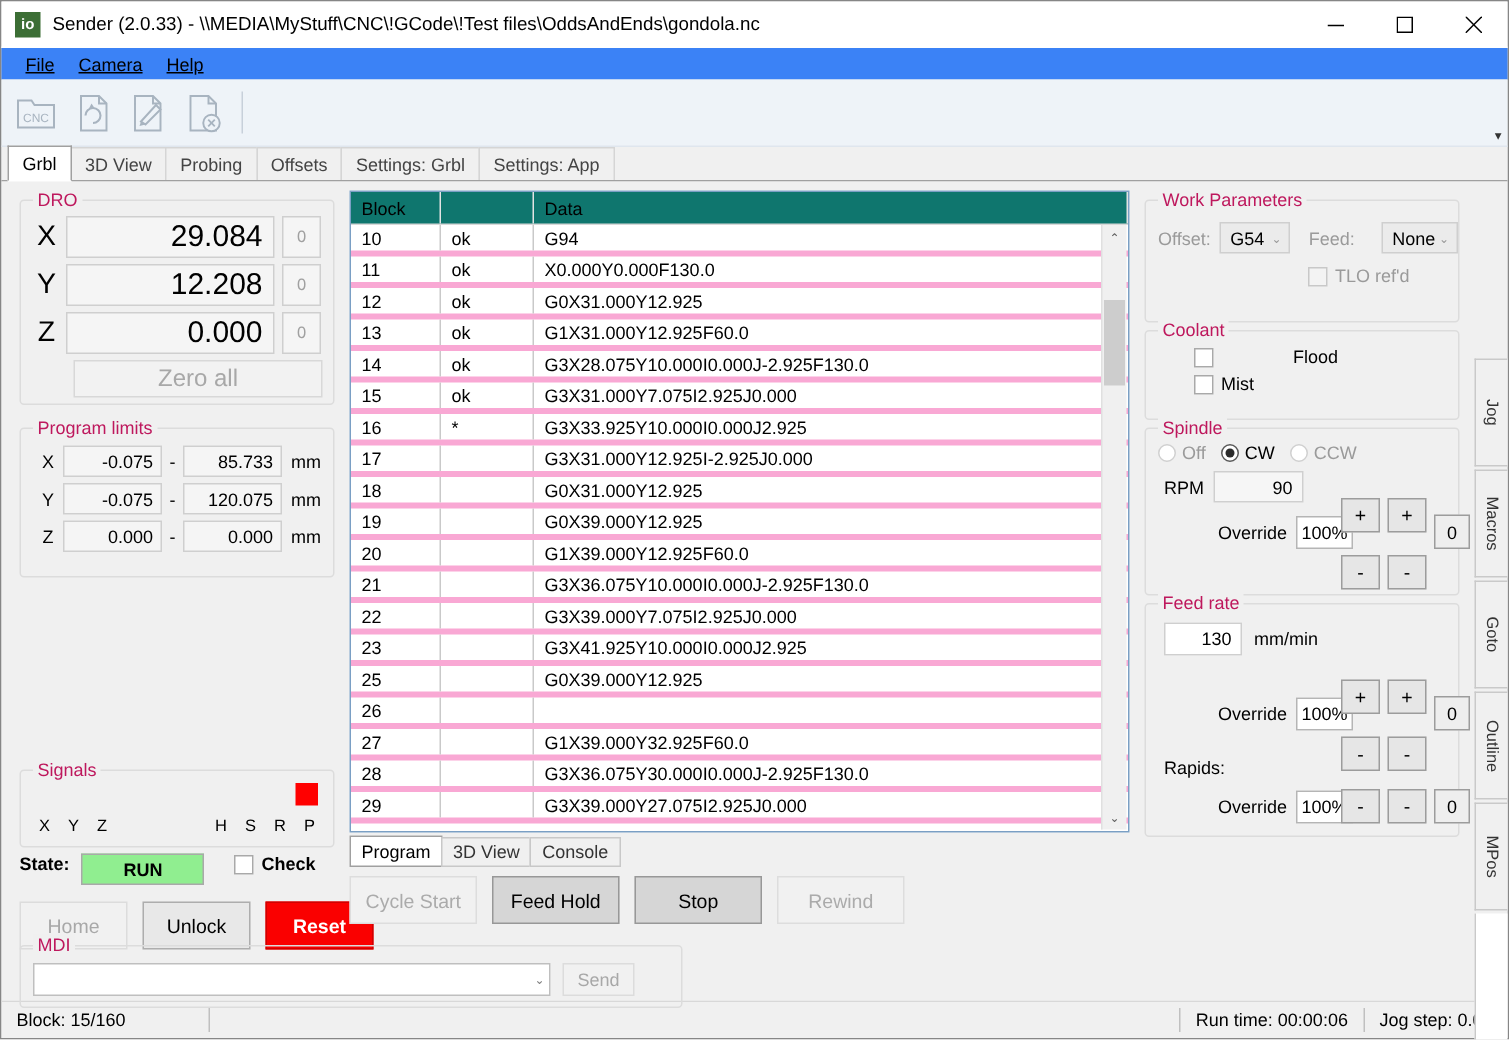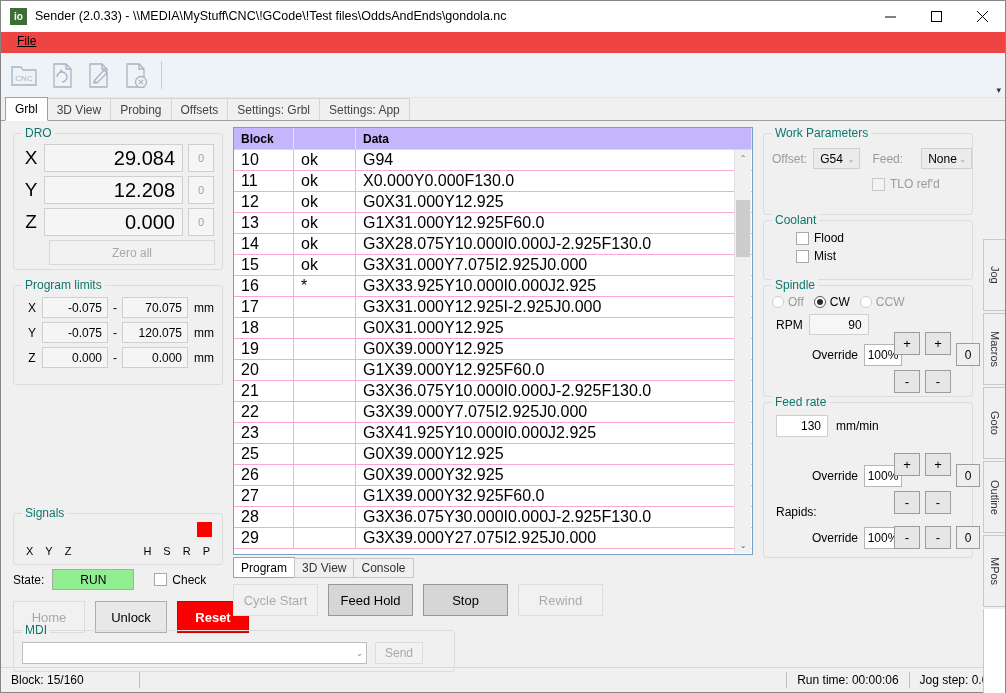--- a/index.html
+++ b/index.html
@@ -49,25 +49,24 @@
   .winbtn {
     width: 46px; height: 30px;
     display: flex; align-items: center; justify-content: center;
     color: #000;
   }
   .winbtn svg { display: block; }
 
   
   .menubar {
     height: 21px; min-height: 21px;
-    background: #ef4444;
-    display: flex; 
+    background: #3b82f6;
+    display: flex; align-items: center;
     padding-left: 8px;
     font-size: 12px;
-    flex-direction: column;
   }
   .menuitem { padding: 2px 8px; color: #000; }
   .menuitem u { text-decoration: underline; }
 
   
   .toolbar {
     height: 44px; min-height: 44px;
     background: #eef3f8;
     display: flex; align-items: center;
     padding-left: 6px;
@@ -129,21 +128,21 @@
     position: absolute;
     border: 1px solid #dcdcdc;
     border-radius: 3px;
   }
   .group > .glabel {
     position: absolute;
     top: -8px; left: 8px;
     background: #f0f0f0;
     padding: 0 3px;
     font-size: 12px;
-    color: #0f766e;
+    color: #be185d;
   }
 
   
   .leftcol { position: absolute; left: 6px; top: 6px; width: 220px; bottom: 4px; }
 
   .dro-row { display: flex; align-items: center; margin-bottom: 4px; }
   .dro-axis {
     width: 26px; text-align: center;
     font-size: 19px;
     color: #000;
@@ -165,21 +164,21 @@
     display: flex; align-items: center; justify-content: center;
     font-size: 11px; color: #a0a0a0;
     box-sizing: border-box;
   }
   .zeroall {
     margin-left: 31px;
     height: 25px;
     border: 1px solid #d8d8d8;
     background: #f2f2f2;
     display: flex; align-items: center; justify-content: center;
-    font-size: 12px; color: #a8a8a8;
+    font-size: 16px; color: #a8a8a8;
     box-sizing: border-box;
   }
 
   .lim-row { display: flex; align-items: center; margin-bottom: 4px; }
   .lim-axis { width: 20px; text-align: center; font-size: 12px; }
   .lim-box {
     width: 66px; height: 21px;
     border: 1px solid #cfcfcf; background: #f5f5f5;
     display: flex; align-items: center; justify-content: flex-end;
     padding-right: 5px; font-size: 12px; box-sizing: border-box;
@@ -198,22 +197,23 @@
   }
   .sig-right span { margin-left: 12px; }
   .sig-led {
     position: absolute; right: 10px; top: 8px;
     width: 15px; height: 15px;
     background: #ff0000;
   }
 
   .state-row {
     position: absolute; left: 6px; top: 442px;
-    display: flex; align-items: center;
+    display: flex; align-items: flex-start;
     width: 214px;
+    font-weight: bold;
   }
   .state-label { font-size: 12px; margin-right: 8px; }
   .state-badge {
     width: 82px; height: 21px;
     background: #90ee90;
     border: 1px solid #a9a9a9;
     display: flex; align-items: center; justify-content: center;
     font-size: 12px; color: #000;
     box-sizing: border-box;
   }
@@ -248,34 +248,33 @@
   .centercol { position: absolute; left: 232px; top: 6px; width: 520px; bottom: 4px; }
   .grid-wrap {
     position: absolute; left: 0; top: 0; right: 0; height: 428px;
     background: #ffffff;
     border: 1px solid #7a9fc4;
     box-sizing: border-box;
     display: flex; flex-direction: column;
   }
   .grid-head {
     display: flex; height: 21px; min-height: 21px;
-    background: #c4b5fd;
+    background: #0f766e;
     font-size: 12px;
     border-bottom: 1px solid #d8d8d8;
-    font-weight: bold;
   }
   .gh { display: flex; align-items: center; padding-left: 7px; border-right: 1px solid #e3e3e3; box-sizing: border-box; }
   .gh.c1 { width: 60px; }
   .gh.c2 { width: 62px; }
   .gh.c3 { flex: 1; }
   .grid-body { flex: 1; overflow: hidden; position: relative; }
   .grow {
     display: flex; height: 21px;
-    border-bottom: 1px solid #f9a8d4;
-    font-size: 16px;
+    border-bottom: 4px solid #f9a8d4;
+    font-size: 12px;
     box-sizing: border-box;
   }
   .gc { display: flex; align-items: center; padding-left: 7px; box-sizing: border-box; overflow: hidden; white-space: nowrap; }
   .gc.c1 { width: 60px; border-right: 1px solid #c9c9c9; }
   .gc.c2 { width: 62px; border-right: 1px solid #c9c9c9; }
   .gc.c3 { flex: 1; }
   .vscroll {
     position: absolute; right: 1px; top: 22px; width: 16px; bottom: 1px;
     background: #f0f0f0;
     border-left: 1px solid #e0e0e0;
@@ -543,21 +542,21 @@
         </div>
       </div>
 
       <div class="group" style="left:6px; top:158px; width:208px; height:98px;">
         <div class="glabel">Program limits</div>
         <div style="padding:11px 0 0 8px;">
           <div class="lim-row">
             <div class="lim-axis">X</div>
             <div class="lim-box">-0.075</div>
             <div class="lim-dash">-</div>
-            <div class="lim-box">70.075</div>
+            <div class="lim-box">85.733</div>
             <div class="lim-unit">mm</div>
           </div>
           <div class="lim-row">
             <div class="lim-axis">Y</div>
             <div class="lim-box">-0.075</div>
             <div class="lim-dash">-</div>
             <div class="lim-box">120.075</div>
             <div class="lim-unit">mm</div>
           </div>
           <div class="lim-row">
@@ -685,21 +684,20 @@
               <div class="gc c3">G3X41.925Y10.000I0.000J2.925</div>
             </div>
             <div class="grow">
               <div class="gc c1">25</div>
               <div class="gc c2"></div>
               <div class="gc c3">G0X39.000Y12.925</div>
             </div>
             <div class="grow">
               <div class="gc c1">26</div>
               <div class="gc c2"></div>
-              <div class="gc c3">G0X39.000Y32.925</div>
             </div>
             <div class="grow">
               <div class="gc c1">27</div>
               <div class="gc c2"></div>
               <div class="gc c3">G1X39.000Y32.925F60.0</div>
             </div>
             <div class="grow">
               <div class="gc c1">28</div>
               <div class="gc c2"></div>
               <div class="gc c3">G3X36.075Y30.000I0.000J-2.925F130.0</div>
@@ -748,21 +746,21 @@
           </div>
         </div>
         <div class="wp-row" style="padding:8px 0 0 108px;">
           <div class="cb dim"></div>
           <span class="lbl-dim">TLO ref'd</span>
         </div>
       </div>
 
       <div class="group" style="left:4px; top:93px; width:208px; height:58px;">
         <div class="glabel">Coolant</div>
-        <div class="wp-row" style="padding:10px 0 0 32px;">
+        <div class="wp-row" style="padding:10px 0 0 32px;gap:48px;">
           <div class="cb"></div>
           <span>Flood</span>
         </div>
         <div class="wp-row" style="padding:4px 0 0 32px;">
           <div class="cb"></div>
           <span>Mist</span>
         </div>
       </div>
 
       <div class="group" style="left:4px; top:158px; width:208px; height:110px;">

